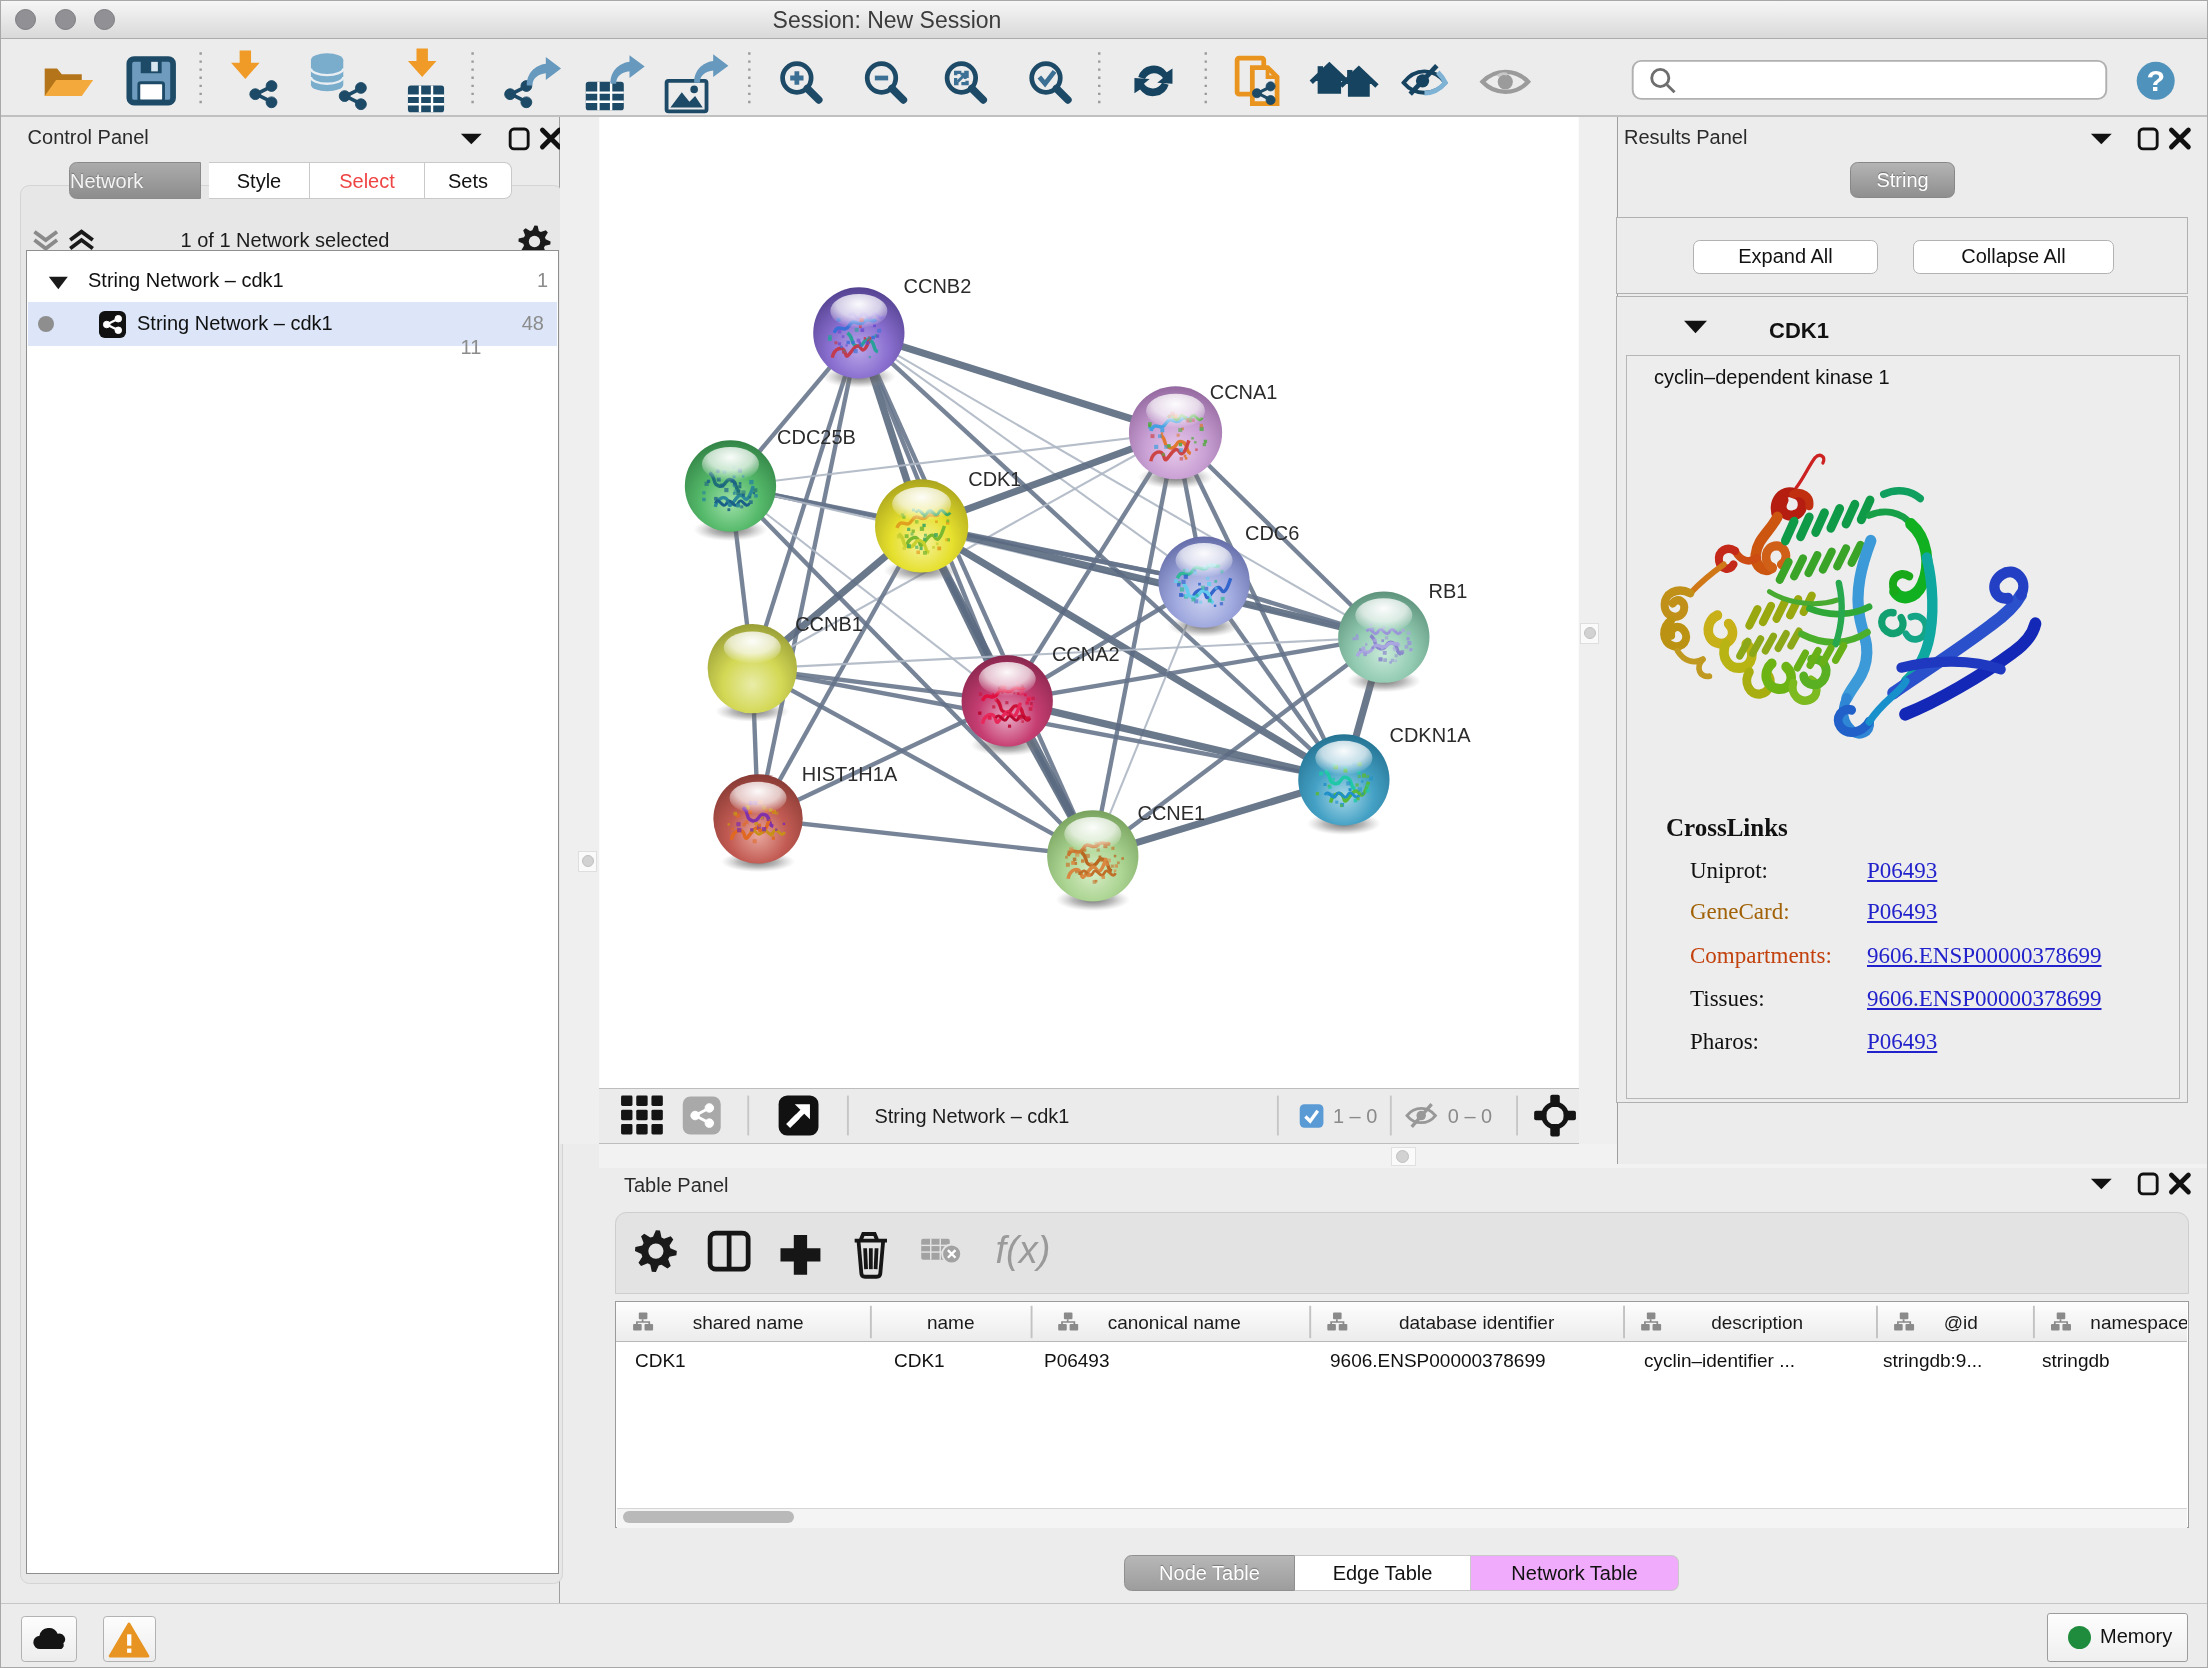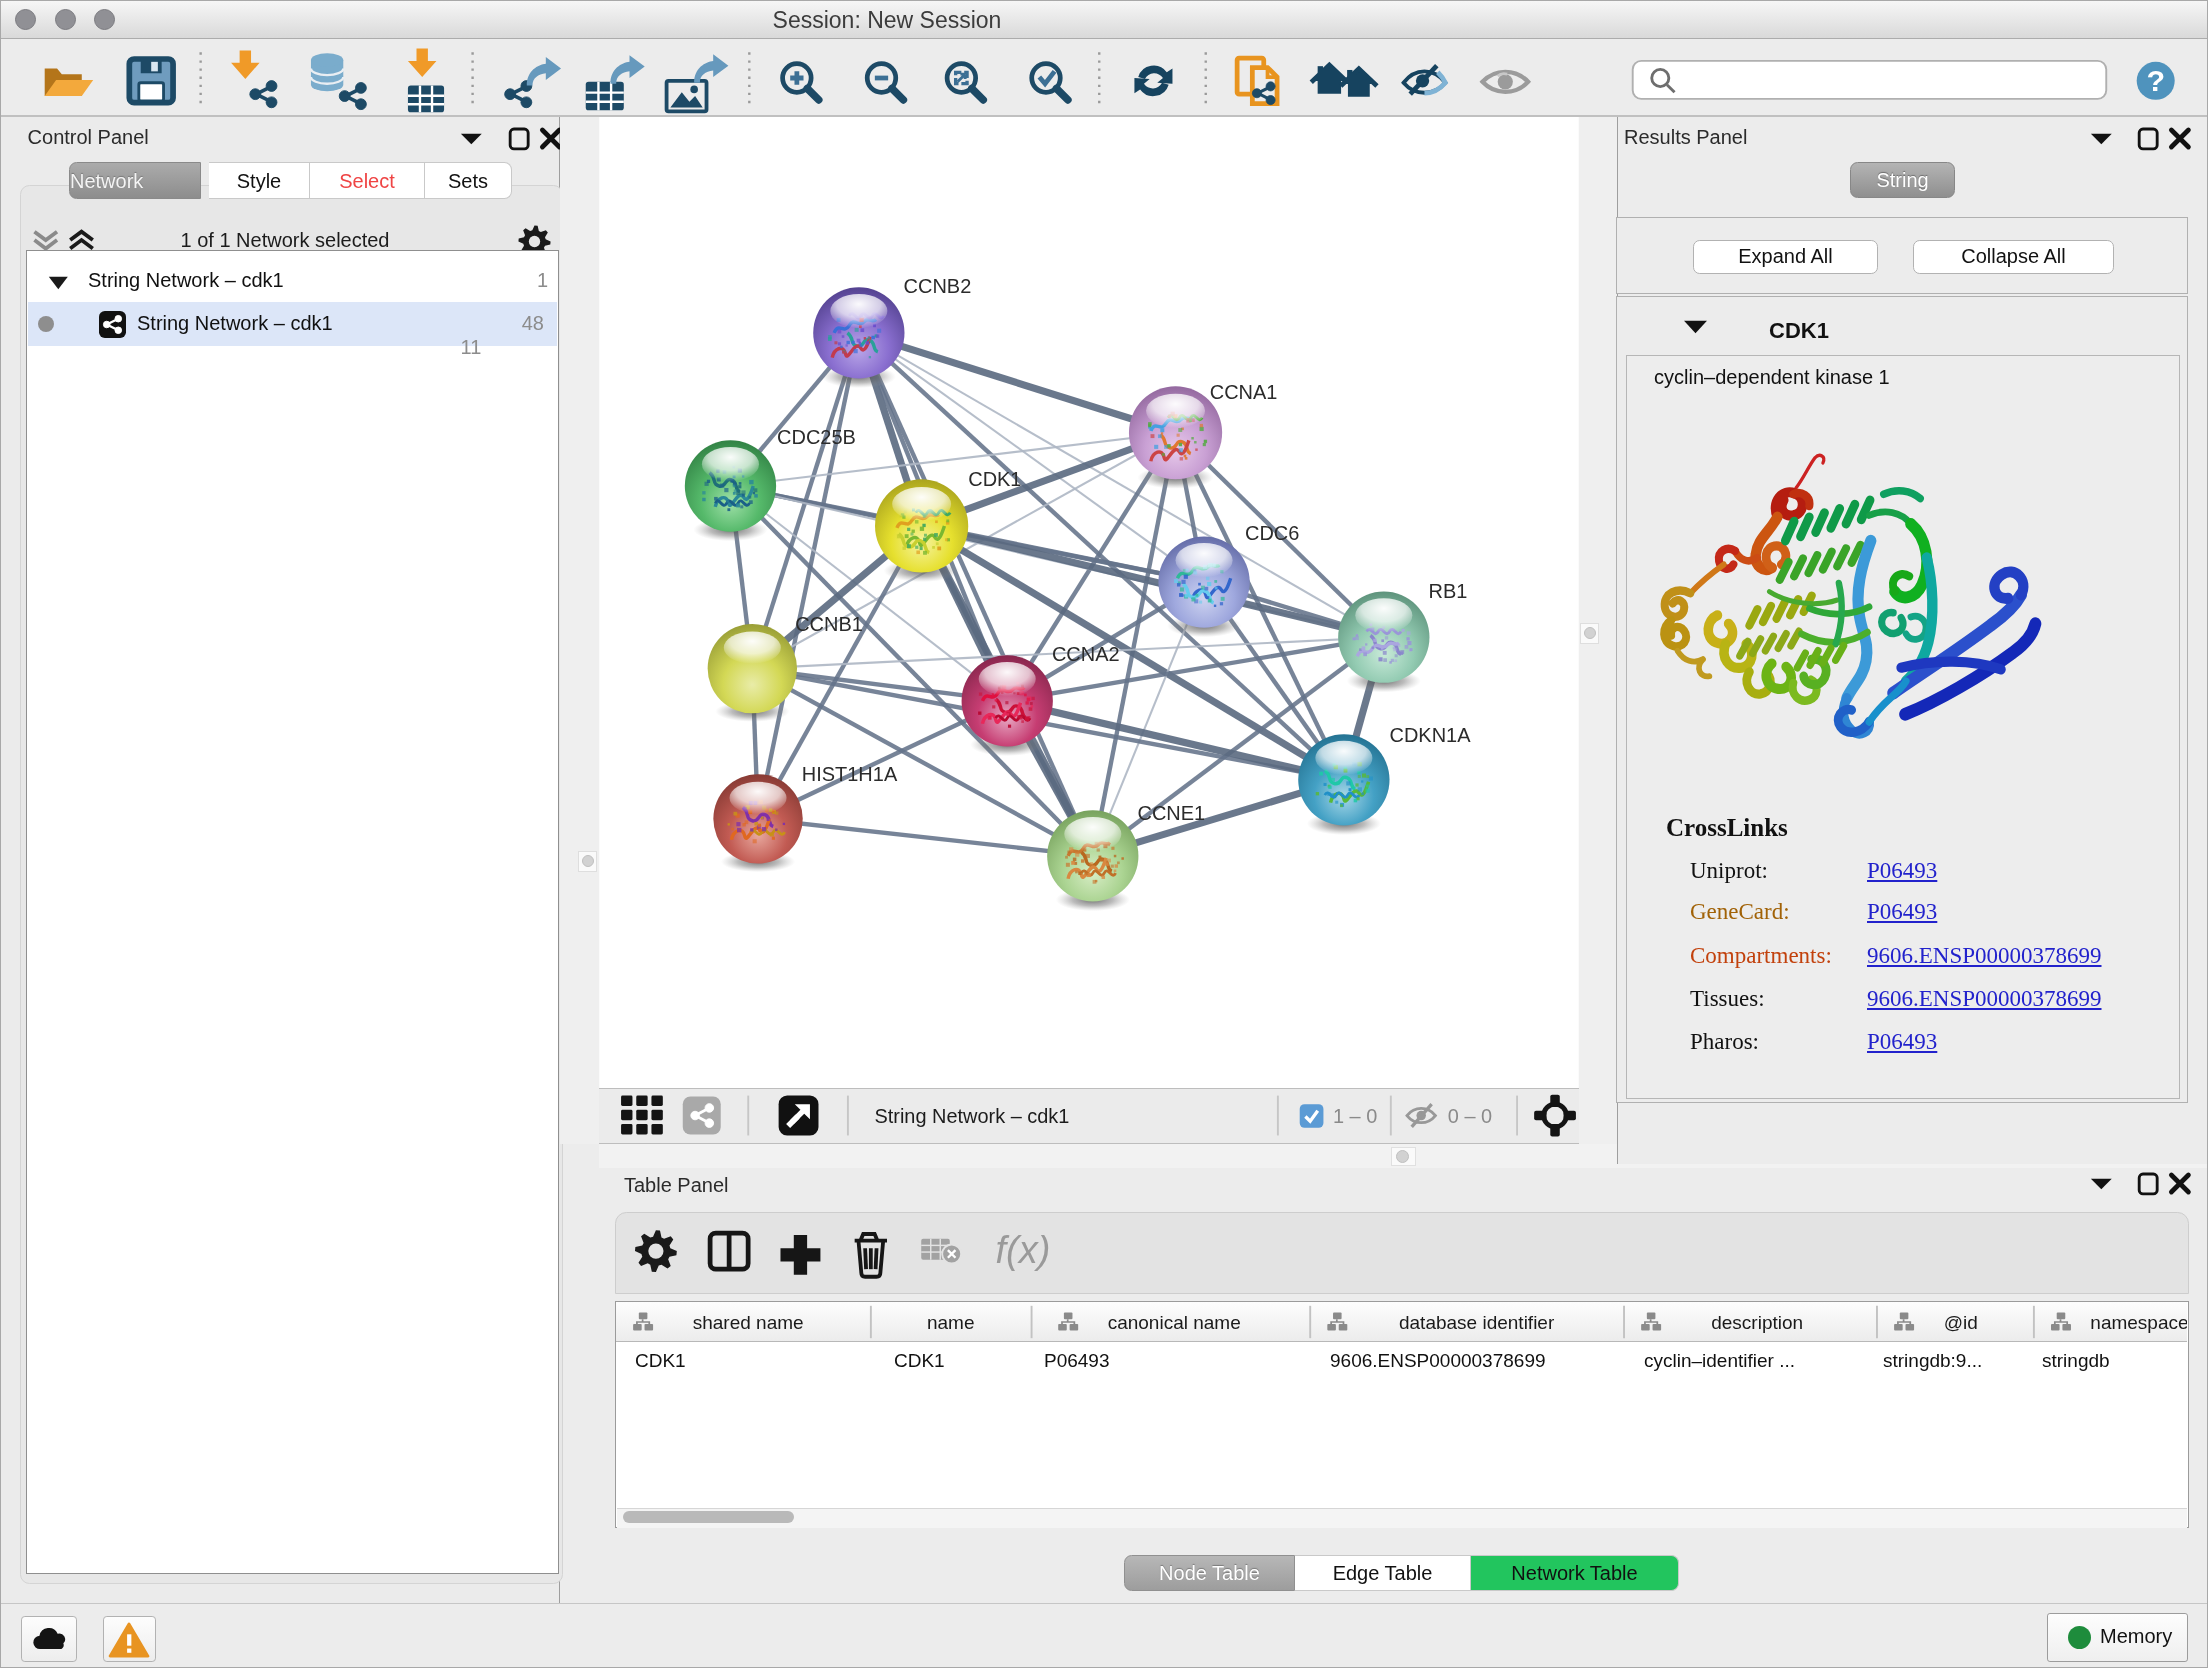--- a/index.html
+++ b/index.html
@@ -1003,21 +1003,21 @@
 <div class="abs" style="left:1044px;top:1350px;font-size:19px;color:#111;">P06493</div>
 <div class="abs" style="left:1330px;top:1350px;font-size:19px;color:#111;">9606.ENSP00000378699</div>
 <div class="abs" style="left:1644px;top:1350px;font-size:19px;color:#111;">cyclin–identifier ...</div>
 <div class="abs" style="left:1883px;top:1350px;font-size:19px;color:#111;">stringdb:9...</div>
 <div class="abs" style="left:2042px;top:1350px;font-size:19px;color:#111;">stringdb</div>
 <div class="abs" style="left:617px;top:1508px;width:1570px;height:20px;background:#f4f4f4;border-top:1px solid #d6d6d6;"></div>
 <div class="abs" style="left:623px;top:1511px;width:171px;height:12.4px;border-radius:6.7px;background:#b9b9b9;"></div>
 
 <div class="abs" style="left:1124px;top:1555px;width:171px;height:36px;background:linear-gradient(#b7b7b7,#9d9d9d);border:1px solid #909090;border-radius:7.6px 0 0 7.6px;color:#fff;font-size:20px;text-align:center;line-height:35px;text-shadow:0 -1px 1px #7a7a7a;">Node Table</div>
 <div class="abs" style="left:1295px;top:1555px;width:176px;height:36px;background:#fff;border:1px solid #c9c9c9;border-left:none;color:#111;font-size:20px;text-align:center;line-height:35px;">Edge Table</div>
-<div class="abs" style="left:1471px;top:1555px;width:208px;height:36px;background:#22c55e;border:1px solid #c9c9c9;border-left:none;border-radius:0 7.6px 7.6px 0;color:#111;font-size:20px;text-align:center;line-height:35px;">Network Table</div>
+<div class="abs" style="left:1471px;top:1555px;width:208px;height:36px;background:#f0abfc;border:1px solid #c9c9c9;border-left:none;border-radius:0 7.6px 7.6px 0;color:#111;font-size:20px;text-align:center;line-height:35px;">Network Table</div>
 
 <div class="abs" style="left:0;top:1603px;width:2208px;height:66px;background:#ececec;border-top:1.4px solid #c6c6c6;"></div>
 <div class="abs" style="left:21px;top:1616px;width:56px;height:46px;background:linear-gradient(#fdfdfd,#ededed);border:1.4px solid #b2b2b2;border-radius:3.8px;"></div>
 <svg class="abs" style="left:28.5px;top:1626px" width="42" height="27" viewBox="0 0 44 28">
  <path d="M12,24 a7,7 0 0 1 -1,-14 a10,10 0 0 1 19,-2 a6,6 0 0 1 6,10 a5,5 0 0 1 -2,6 z" fill="#141414"></path>
 </svg>
 <div class="abs" style="left:103px;top:1616px;width:53px;height:46px;background:linear-gradient(#fdfdfd,#ededed);border:1.4px solid #b2b2b2;border-radius:3.8px;"></div>
 <svg class="abs" style="left:108px;top:1622px" width="42" height="36" viewBox="0 0 44 38">
  <path d="M22,2 L42,36 L2,36 Z" fill="#e89422" stroke="#e89422" stroke-linejoin="round" stroke-width="3"></path>
  <rect x="20" y="13" width="4.5" height="12" fill="#fff"></rect>

